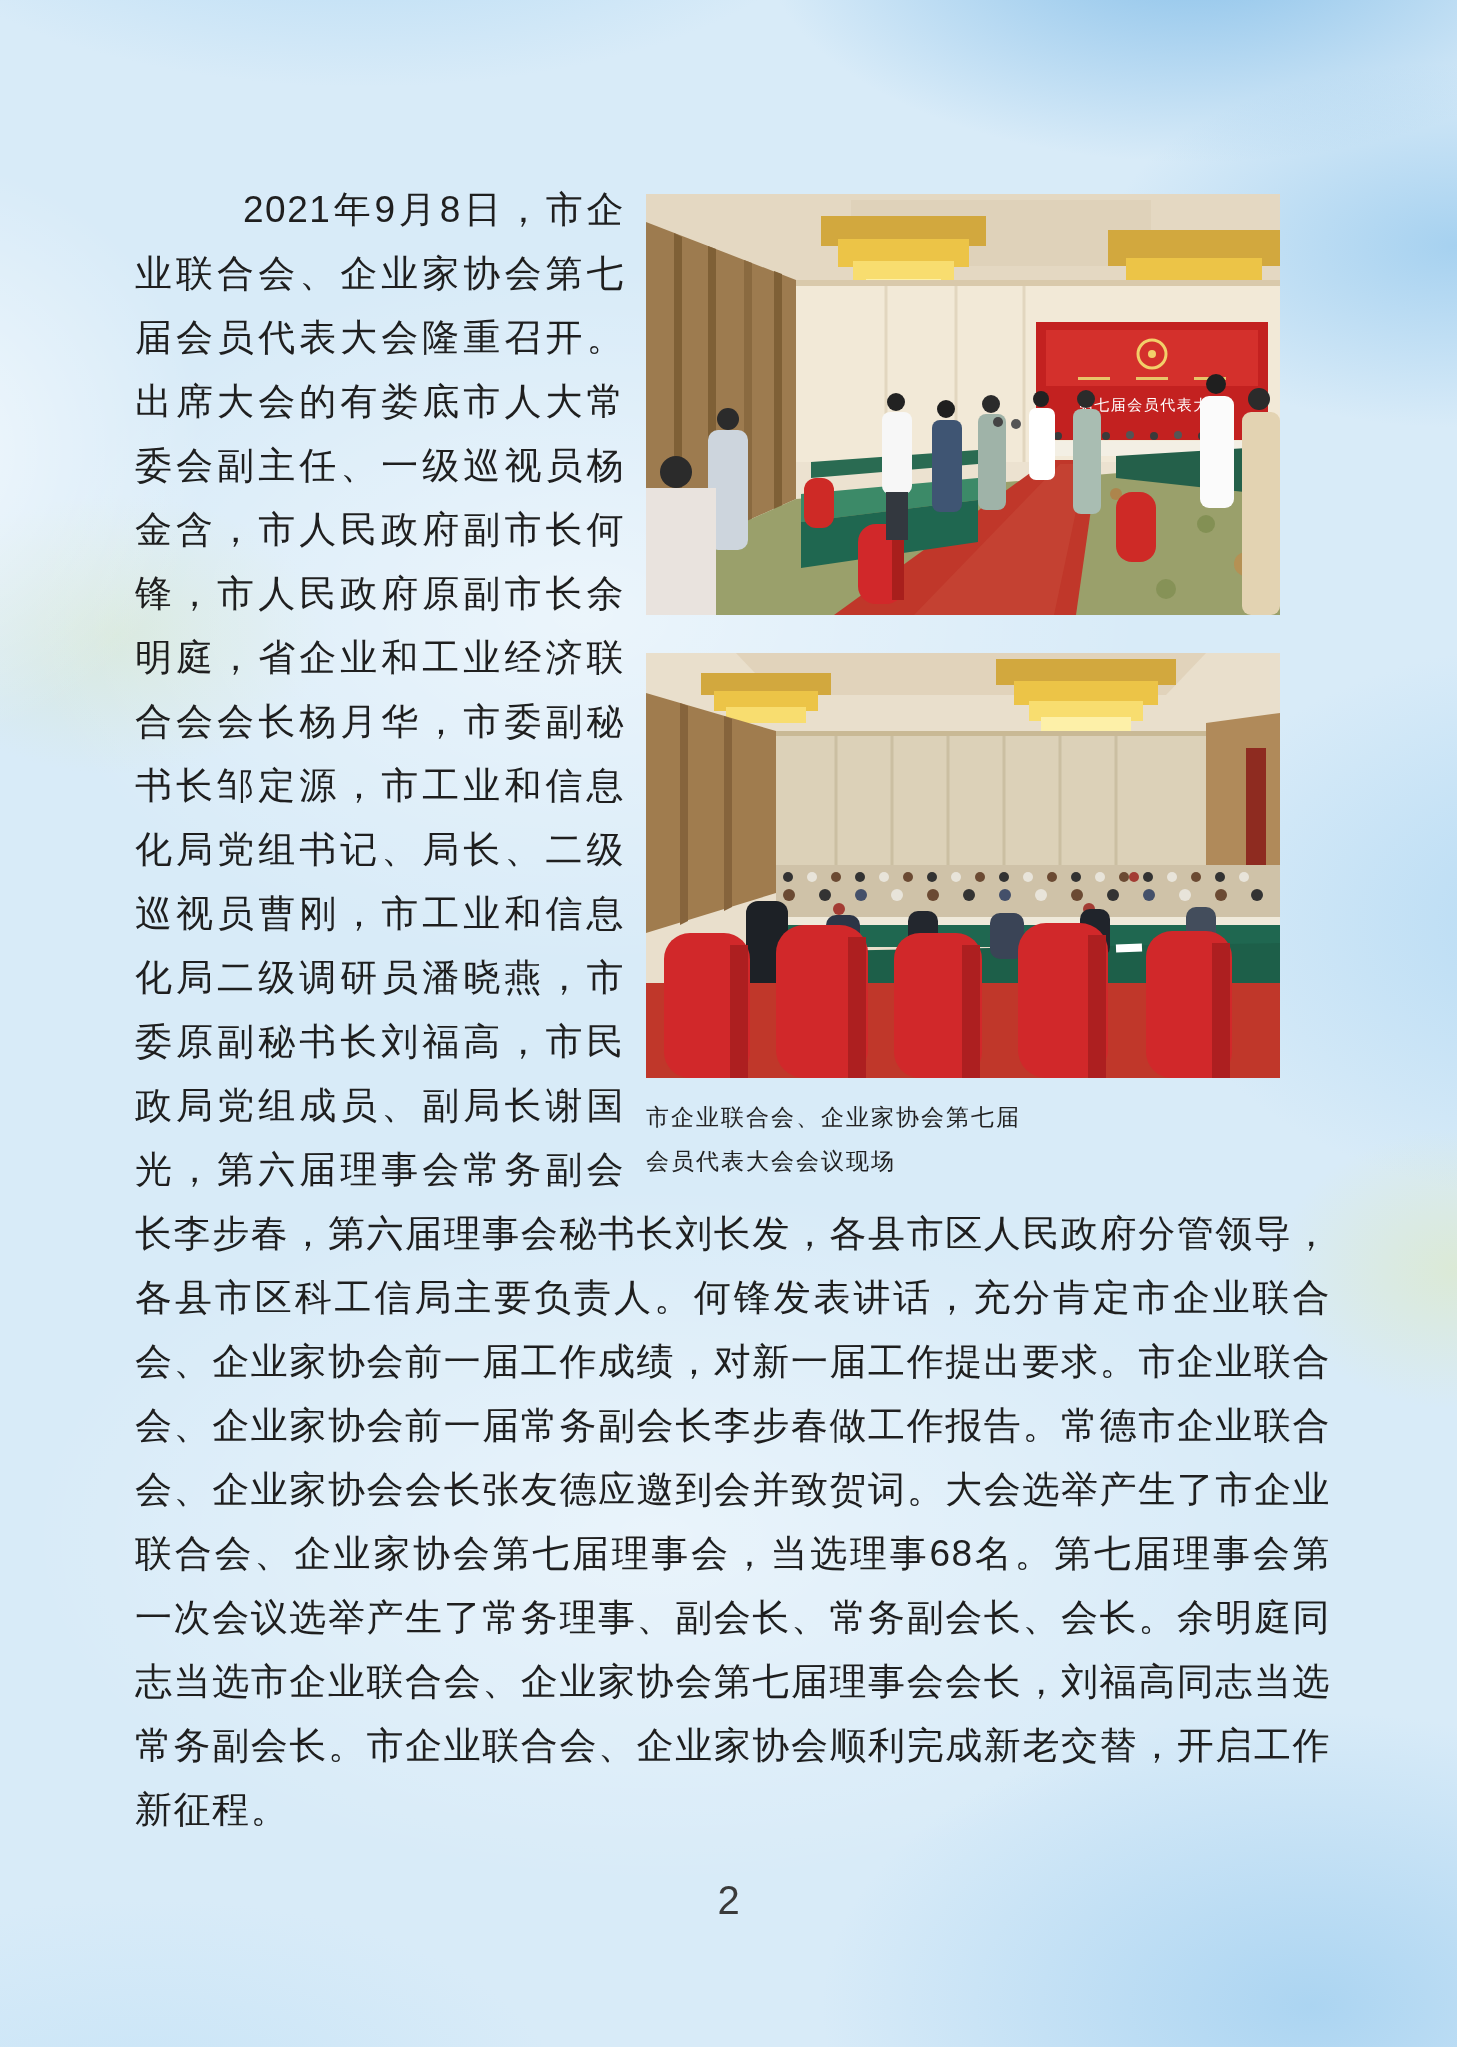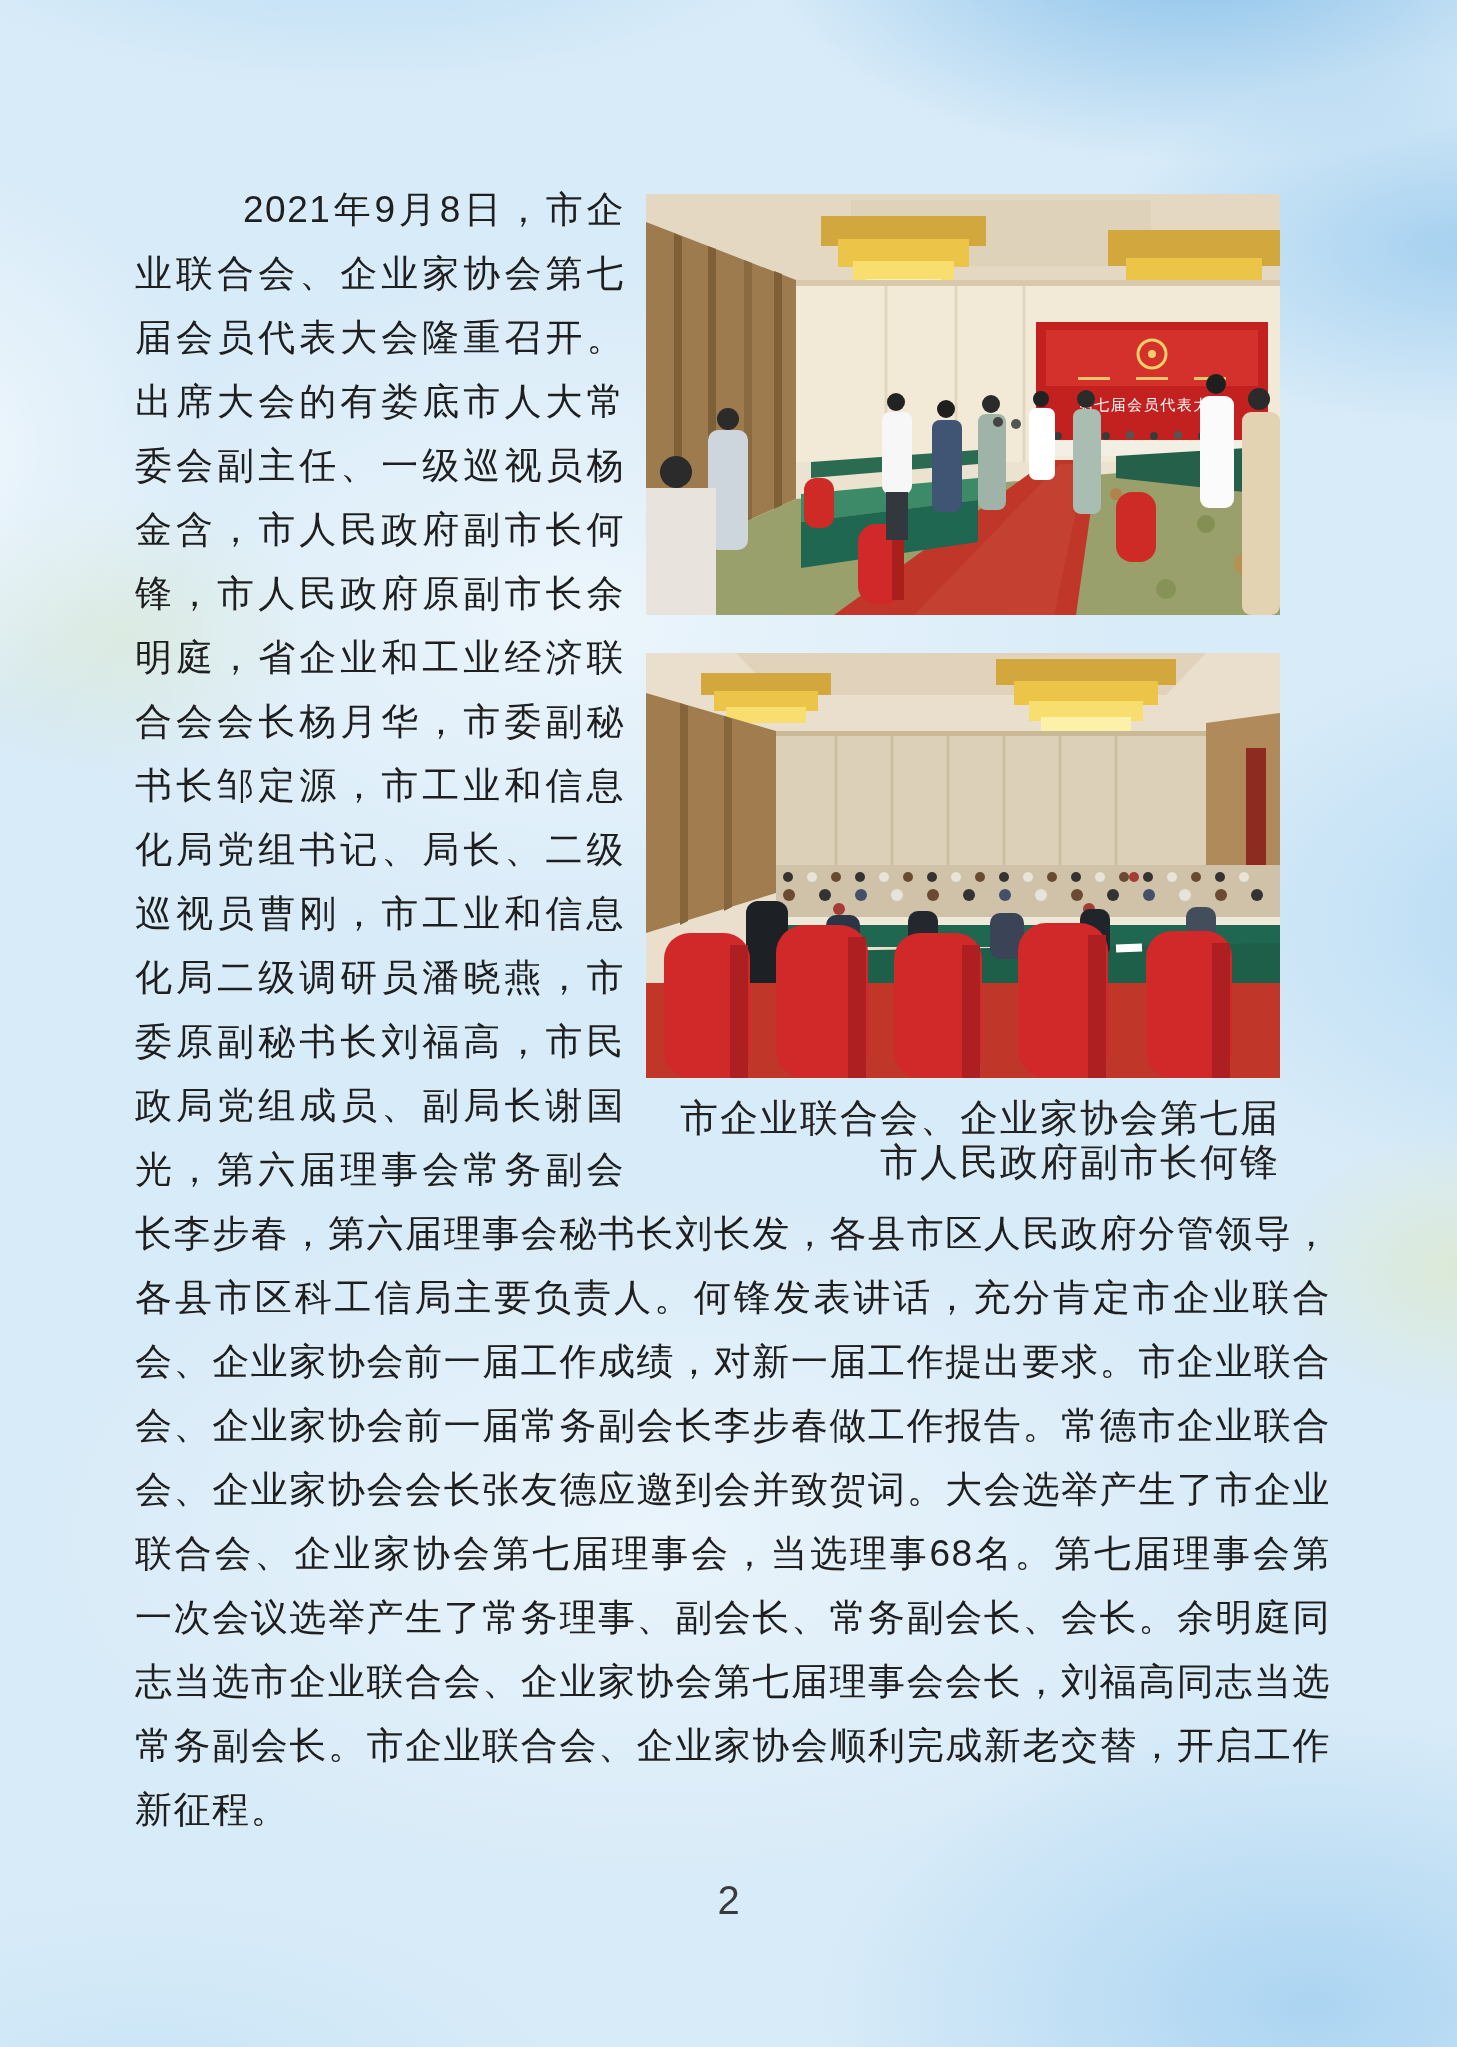--- a/index.html
+++ b/index.html
@@ -43,23 +43,23 @@
     width:706px;
     height:1020px;
     text-indent:0;
   }
   .photo{display:block;margin-left:21px;}
   .photo-1{margin-top:16px;}
   .photo-2{margin-top:38px;}
   .caption{
     margin:18px 0 0 21px;
     width:634px;
-    text-align:right;
+    text-align:left;
     font-family:"Liberation Serif", serif;
-    font-size:38px;
+    font-size:23px;
     line-height:44px;
     letter-spacing:2px;
     color:#222;
     text-indent:0;
   }
   .page-number{
     position:absolute;
     top:1878px;left:0;width:100%;
     text-align:center;
     font-size:40px;
@@ -298,21 +298,21 @@
             <rect x="316" y="292" width="18" height="133" fill="#ad1f20"></rect>
             <rect x="372" y="270" width="90" height="155" rx="28" fill="#d1282a"></rect>
             <rect x="442" y="282" width="18" height="143" fill="#ad1f20"></rect>
             <rect x="500" y="278" width="86" height="147" rx="26" fill="#d1282a"></rect>
             <rect x="566" y="290" width="18" height="135" fill="#ad1f20"></rect>
           </g>
         </svg>
 
         <span class="caption" style="display:block">
           <span style="display:block">市企业联合会、企业家协会第七届</span>
-          <span style="display:block">市人民政府副市长何锋</span>
+          <span style="display:block">会员代表大会会议现场</span>
         </span>
       </span>
 
       <span>2021年9月8日，市企业联合会、企业家协会第七届会员代表大会隆重召开。出席大会的有娄底市人大常委会副主任、一级巡视员杨金含，市人民政府副市长何锋，市人民政府原副市长余明庭，省企业和工业经济联合会会长杨月华，市委副秘书长邹定源，市工业和信息化局党组书记、局长、二级巡视员曹刚，市工业和信息化局二级调研员潘晓燕，市委原副秘书长刘福高，市民政局党组成员、副局长谢国光，第六届理事会常务副会长李步春，第六届理事会秘书长刘长发，各县市区人民政府分管领导，各县市区科工信局主要负责人。何锋发表讲话，充分肯定市企业联合会、企业家协会前一届工作成绩，对新一届工作提出要求。市企业联合会、企业家协会前一届常务副会长李步春做工作报告。常德市企业联合会、企业家协会会长张友德应邀到会并致贺词。大会选举产生了市企业联合会、企业家协会第七届理事会，当选理事68名。第七届理事会第一次会议选举产生了常务理事、副会长、常务副会长、会长。余明庭同志当选市企业联合会、企业家协会第七届理事会会长，刘福高同志当选常务副会长。市企业联合会、企业家协会顺利完成新老交替，开启工作新征程。</span>
     </p>
   </div>
 
   <div class="page-number">2</div>
 </div>
 

